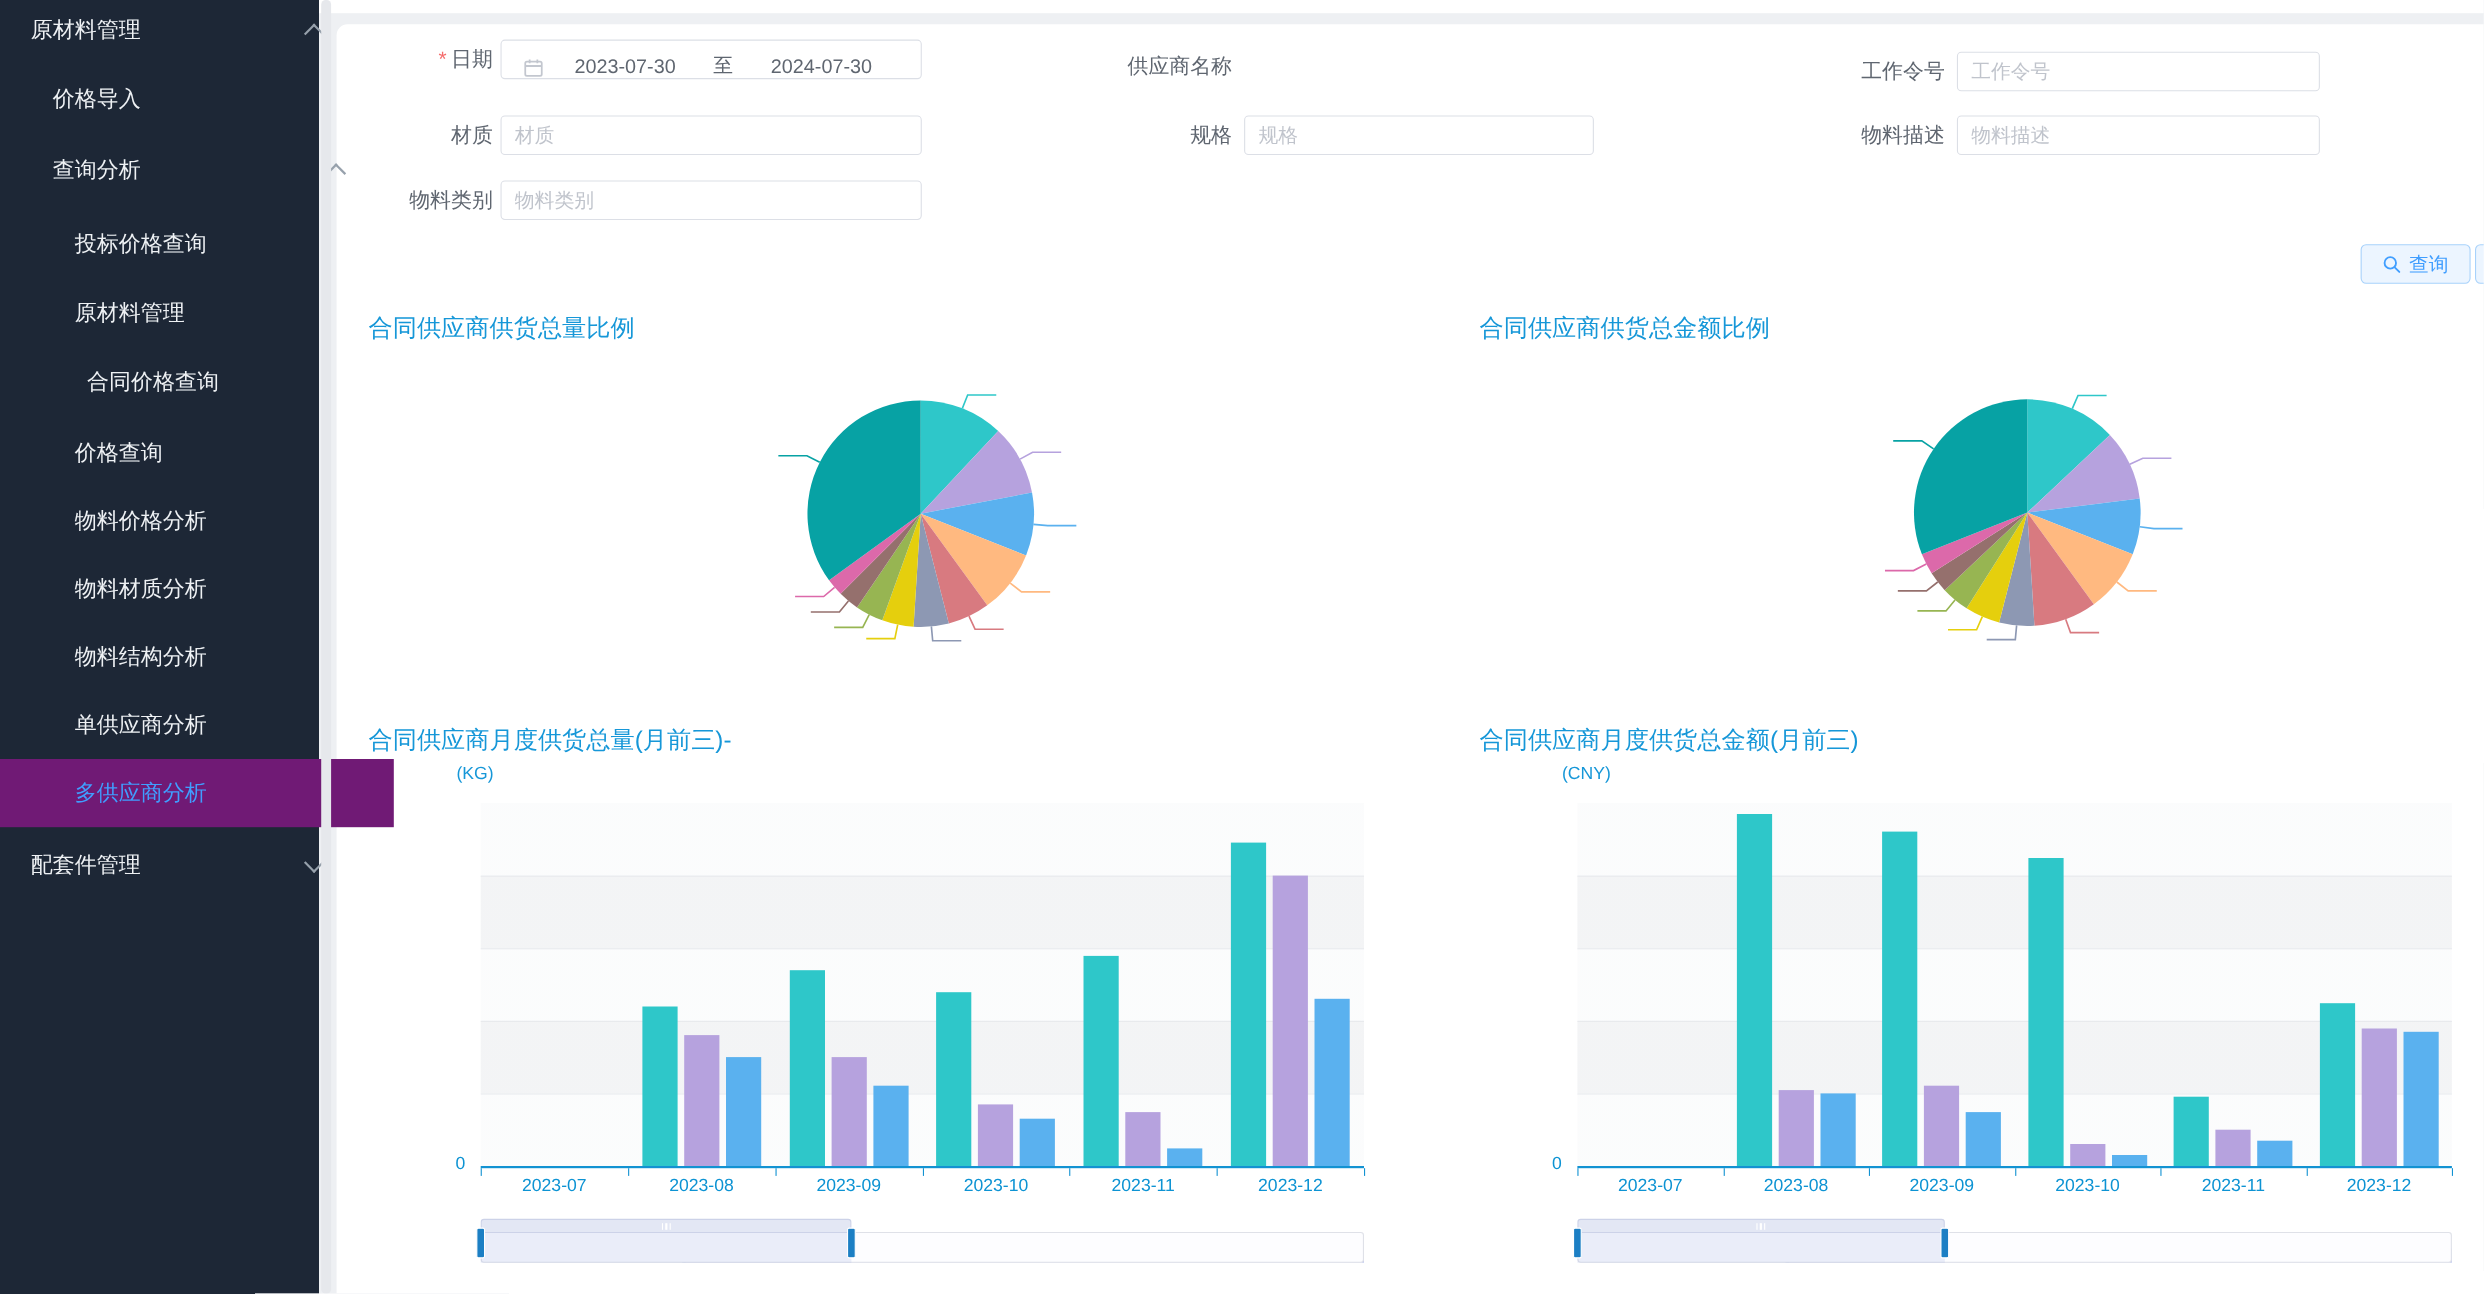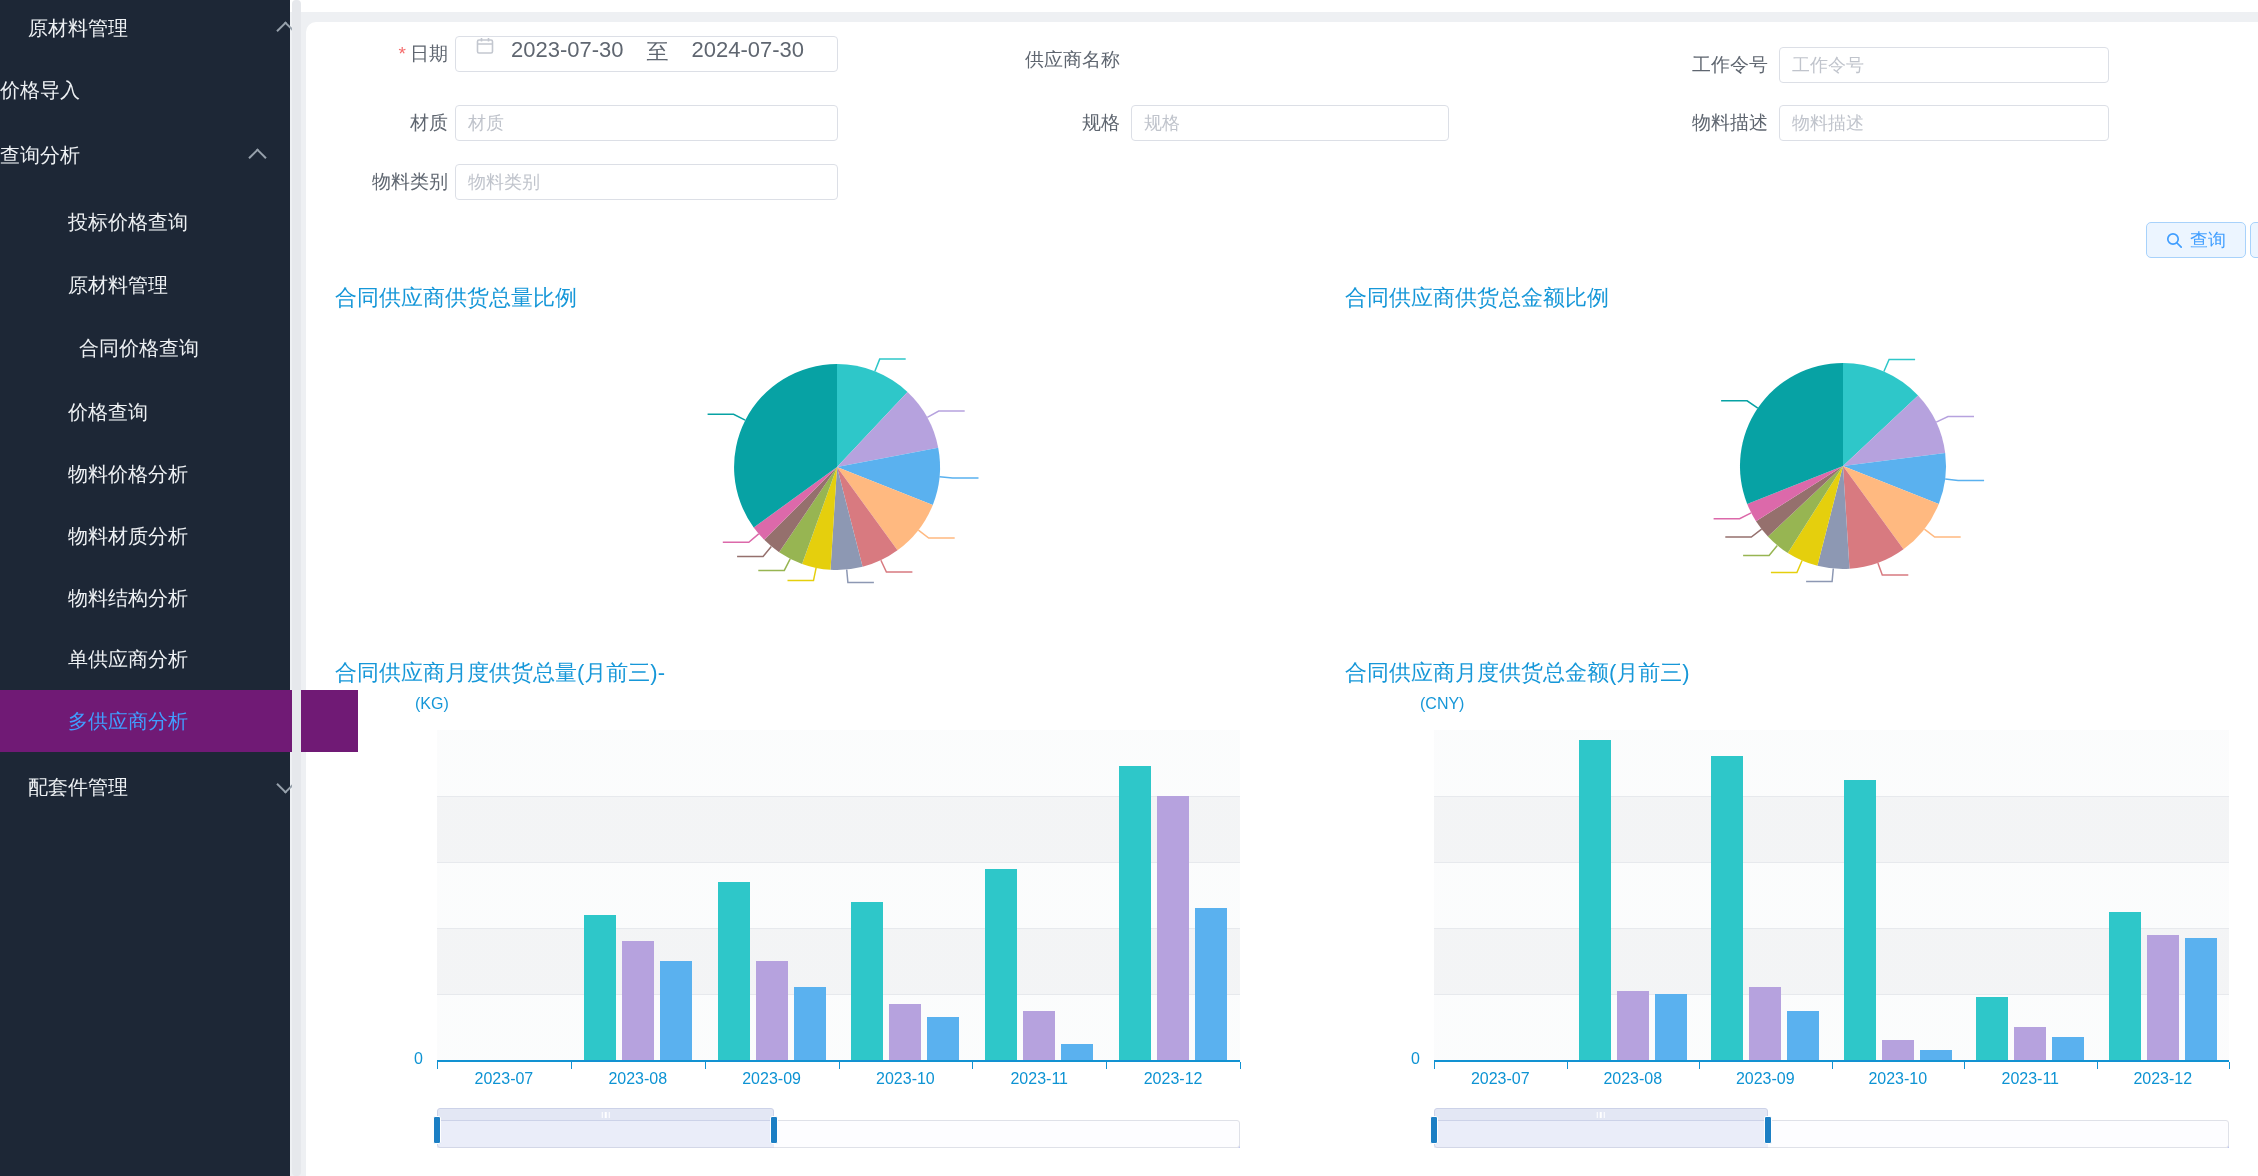--- a/index.html
+++ b/index.html
@@ -6,41 +6,41 @@
   body{
     width:2258px;height:1176px;overflow:hidden;position:relative;
     font-family:"Liberation Sans","DejaVu Sans",sans-serif;
     background:#eef0f3;
   }
   
   .sidebar{position:absolute;left:0;top:0;width:290px;height:1176px;background:#1d2736;z-index:5;}
   .nav-item{position:absolute;left:0;width:290px;height:62px;line-height:62px;color:#eef1f4;
     font-size:20px;cursor:pointer;white-space:nowrap;}
   .nav-item.lvl1{padding-left:28px;}
-  .nav-item.lvl2{}
+  .nav-item.lvl2{padding-left:48px;}
   .nav-item.lvl3{padding-left:68px;}
   .nav-item.active{background:#701a75;color:#409eff;}
   .chev{position:absolute;right:26px;top:50%;width:11px;height:11px;
     border-right:2px solid #97a1ac;border-bottom:2px solid #97a1ac;}
   .chev.up{transform:translateY(-30%) rotate(-135deg);}
   .chev.down{transform:translateY(-70%) rotate(45deg);}
   
   .topstrip{position:absolute;left:290px;top:0;width:1968px;height:12px;background:#ffffff;}
   .scrollstrip{position:absolute;left:292px;top:0;width:9px;height:1176px;background:#e6e8ec;border-radius:4px;z-index:6;}
   .card{position:absolute;left:306px;top:22px;width:1952px;height:1154px;background:#ffffff;
     border-radius:10px 0 0 0;overflow:hidden;}
   
   .field{position:absolute;display:flex;align-items:center;}
   .flabel{font-size:19px;color:#5f6670;text-align:right;white-space:nowrap;}
   .req{color:#f56c6c;margin-right:4px;}
   .inputbox{height:36px;border:1px solid #dcdfe6;border-radius:4px;background:#fff;box-sizing:border-box;}
   input.inputbox{padding:0 12px;font-size:18px;color:#606266;outline:none;
     font-family:"Liberation Sans","DejaVu Sans",sans-serif;}
   input.inputbox::placeholder{color:#c0c4cc;opacity:1;}
-  .dateinput{display:flex;align-items:flex-start;padding:0 16px;font-size:22px;color:#5f6670;cursor:pointer;}
+  .dateinput{display:flex;align-items:flex-end;padding:0 16px;font-size:18px;color:#5f6670;cursor:pointer;}
   .dateinput .dval{flex:1;text-align:center;}
   .dateinput .dsep{padding:0 6px;color:#5f6670;}
   .calicon{display:inline-flex;margin-left:4px;}
   
   .btn-query{position:absolute;left:1840px;top:200px;width:100px;height:36px;
     background:#ecf5ff;border:1px solid #a8d2fb;border-radius:5px;color:#409eff;font-size:18px;
     display:flex;align-items:center;justify-content:center;gap:7px;cursor:pointer;
     font-family:"Liberation Sans","DejaVu Sans",sans-serif;}
   .btn-partial{position:absolute;left:1944px;top:200px;width:60px;height:36px;
     background:#ecf5ff;border:1px solid #a8d2fb;border-radius:5px;cursor:pointer;}

